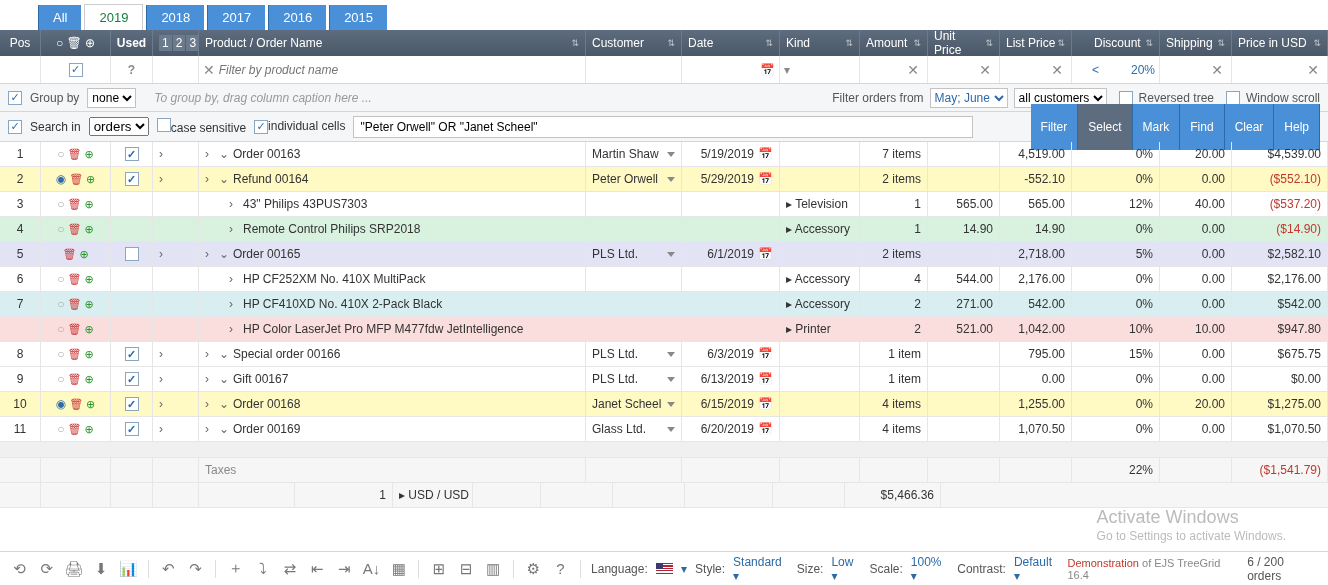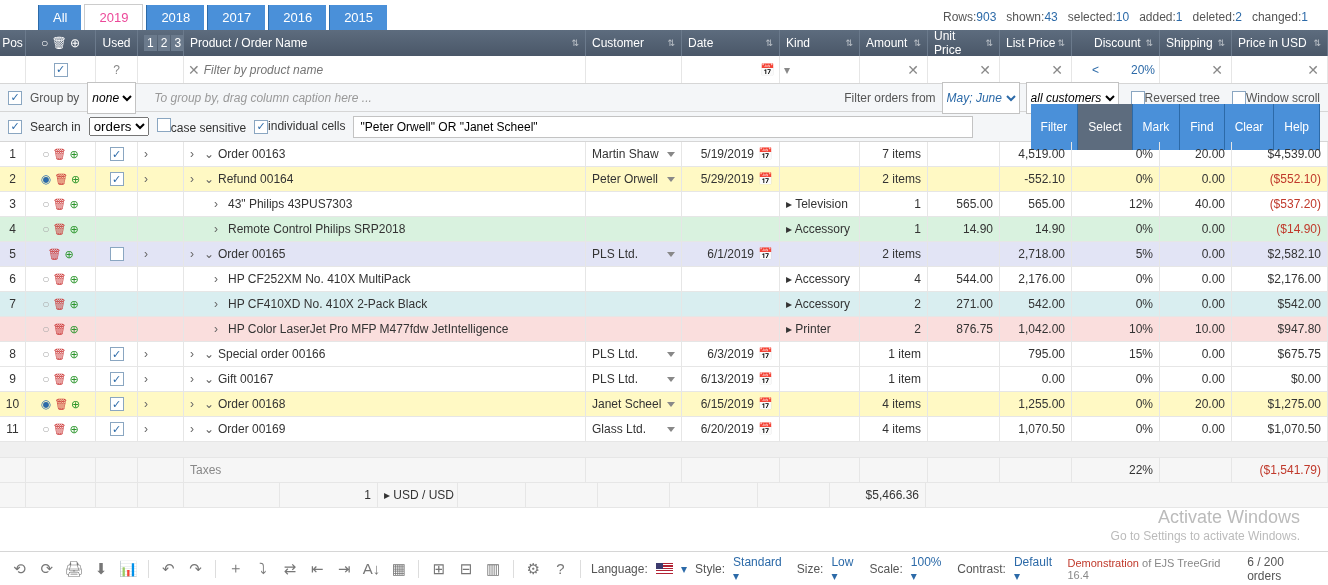--- a/index.html
+++ b/index.html
@@ -1,41 +1,41 @@
 <!DOCTYPE html>
 <html><head>
 <meta charset="utf-8">
 <style>
 * { box-sizing: border-box; margin: 0; padding: 0; font-family: Arial, Helvetica, sans-serif; }
 html, body { width: 1328px; height: 585px; background: #fff; font-size: 13px; color: #333; }
 
 
 .tabs-row { display: flex; align-items: center; height: 30px; padding: 4px 10px 0 38px; }
 .tab { padding: 5px 14px; margin-right: 3px; background: #4a90d9; color: #fff; cursor: pointer; font-size: 13px; border-left: 1px solid #2c6aa8;}
-.tab.active { background: #fff; color: #ec4899; border: 1px solid #ccc; border-bottom: none; }
+.tab.active { background: #fff; color: #15803d; border: 1px solid #ccc; border-bottom: none; }
 .stats { margin-left: auto; font-size: 12px; color: #555; display:flex; gap:10px; padding-right:10px;}
 .stats span b { color: #2c6aa8; font-weight: normal; }
 
 
 .header-row { display: flex; background: linear-gradient(#5d6c7e,#4a5768); color: #fff; height: 26px; align-items: stretch; font-size: 12px; }
 .hcell { border-right: 1px solid #6b7a8c; display: flex; align-items: center; padding: 0 6px; position: relative; }
 .hcell.sortable::after { content:"⇅"; font-size:9px; opacity:.6; margin-left:auto; }
 
 
 .filter-row { display: flex; height: 28px; border-bottom: 1px solid #d6d6d6; }
 .fcell { border-right: 1px solid #e6e6e6; display: flex; align-items: center; padding: 0 4px; font-size: 12px; color: #888; }
 .fcell .clear { color:#888; cursor:pointer; font-size:14px; margin-right:4px;}
 .fcell input { border:none; outline:none; width:100%; font-size:12px; font-style:italic; color:#888;}
 
 
 .toolbar1 { display:flex; align-items:center; height:28px; padding:0 8px; gap:8px; font-size:12px; background:#f4f6f8; border-bottom:1px solid #d6d6d6; color:#555;}
-.toolbar1 select { font-size:12px; border:1px solid #c3c3c3; background:#fff; height:32px;font-style:italic;}
+.toolbar1 select { font-size:12px; border:1px solid #c3c3c3; background:#fff; height:20px;}
 .toolbar1 .hint { color:#999; font-style:italic; margin-left:10px;}
 .toolbar1 .right { margin-left:auto; display:flex; align-items:center; gap:6px;}
-.toolbar1 .cb { display:flex; align-items:center; gap:0; margin-left:6px;}
+.toolbar1 .cb { display:flex; align-items:center; gap:6px; margin-left:6px;}
 .chk { width:14px; height:14px; border:1px solid #8aa6c1; background:#fff; display:inline-flex; align-items:center; justify-content:center; font-size:11px; color:#2c6aa8;}
 .chk.checked::after { content:"✓"; }
 
 
 .toolbar2 { display:flex; align-items:center; height:30px; padding:0 8px; gap:8px; font-size:12px; background:#f4f6f8; border-bottom:1px solid #d6d6d6;}
 .toolbar2 .searchbox { flex:1; max-width:620px; }
 .toolbar2 .searchbox input { width:100%; border:1px solid #c3c3c3; padding:3px 6px; font-size:12px;}
 .btns { margin-left:auto; display:flex; gap:0;}
 .btn { padding:16px 10px; background:#4a90d9; color:#fff; font-size:12px; border-right:1px solid #2c6aa8; cursor:pointer;}
 .btn.dark { background:#5d6c7e; }
@@ -51,23 +51,23 @@
 .row.blue { background:#e2e4f5; }
 .row.teal { background:#d9eef0; }
 .row.pink { background:#fadedd; }
 .cell .caret { width:0;height:0;border-left:4px solid transparent;border-right:4px solid transparent;border-top:5px solid #888;margin-left:4px;}
 .exp { color:#666; margin-right:4px; cursor:pointer; width:10px; display:inline-block;}
 .cal { color:#4a90d9; margin-left:4px;}
 .ic-del{color:#cb3535;} .ic-add{color:#2a952a;}
 .ic-small{font-size:11px;}
 
 
-.c-pos{width:26px;justify-content:center;} 
+.c-pos{width:41px;justify-content:center;} 
 .c-act{width:70px;gap:3px;justify-content:center;} 
-.c-used{width:42px;justify-content:center;} 
+.c-used{width:42px;justify-content:center;font-weight:bold;} 
 .c-lvl{width:46px;} 
 .c-prod{flex:1;min-width:200px;} 
 .c-cust{width:96px;} 
 .c-date{width:98px;justify-content:flex-end;} 
 .c-kind{width:80px;} 
 .c-amt{width:68px;justify-content:flex-end;} 
 .c-unit{width:72px;justify-content:flex-end;} 
 .c-list{width:72px;justify-content:flex-end;} 
 .c-disc{width:72px;justify-content:flex-end;margin-left:16px;} 
 .c-ship{width:72px;justify-content:flex-end;} 
@@ -77,40 +77,32 @@
 .summary .row{background:#f6f6f6;}
 .summary .label{color:#888;}
 
 
 .bottom { position:absolute; bottom:0; left:0; right:0; height:34px; display:flex; align-items:center; padding:0 10px; gap:8px; border-top:1px solid #d6d6d6; background:#fff; font-size:12px; color:#555;}
 .bottom .ticon { width:20px; height:20px; display:flex; align-items:center; justify-content:center; color:#777; font-size:15px; cursor:pointer;}
 .bottom .sep { width:1px; height:18px; background:#ddd; margin:0 2px;}
 .bottom .lbl { color:#555;}
 .bottom .v { color:#2c6aa8;}
 .bottom .right { margin-left:auto; display:flex; align-items:center; gap:10px;}
-.watermark { position:absolute; right:28px; bottom:40px; color:#bbb; font-size:18px; pointer-events:none; text-align:right; line-height:1.3;}
+.watermark { position:absolute; right:42px; bottom:40px; color:#bbb; font-size:18px; pointer-events:none; line-height:1.3;}
 .watermark small{font-size:12px; display:block;}
 .flag{display:inline-block;width:18px;height:12px;background:linear-gradient(#b22234 10%, #fff 10% 20%, #b22234 20% 30%, #fff 30% 40%, #b22234 40% 50%, #fff 50% 60%, #b22234 60% 70%, #fff 70% 80%, #b22234 80% 90%, #fff 90%);position:relative;}
 .flag::before{content:"";position:absolute;left:0;top:0;width:7px;height:6px;background:#3c3b6e;}
 .demo{font-size:11px;color:#888;}
 .demo b{color:#c0392b;font-weight:normal;}
 </style>
 </head>
 <body>
 
 <div class="tabs-row">
   <div id="tabs-holder"><span class="tab">All</span><span class="tab active">2019</span><span class="tab">2018</span><span class="tab">2017</span><span class="tab">2016</span><span class="tab">2015</span></div>
-  <div class="stats">
-    <span>Rows:<b>903</b></span>
-    <span>shown:<b>43</b></span>
-    <span>selected:<b>10</b></span>
-    <span>added:<b>1</b></span>
-    <span>deleted:<b>2</b></span>
-    <span>changed:<b>1</b></span>
-  </div>
 </div>
 
 <div class="header-row">
   <div class="hcell c-pos">Pos</div>
   <div class="hcell c-act">○ 🗑 ⊕</div>
   <div class="hcell c-used">Used</div>
   <div class="hcell c-lvl">
       <span style="background:#6b7a8c;padding:1px 3px;margin-right:1px;">1</span>
       <span style="background:#6b7a8c;padding:1px 3px;margin-right:1px;">2</span>
       <span style="background:#6b7a8c;padding:1px 3px;">3</span>
@@ -362,21 +354,21 @@
         <span class="ic-del ic-small">🗑</span> 
         <span class="ic-add ic-small">⊕</span>
       </div>
       <div class="cell c-used"></div>
       <div class="cell c-lvl"></div>
       <div class="cell c-prod" style="padding-left:30px"><span class="exp">›</span> HP Color LaserJet Pro MFP M477fdw JetIntelligence</div>
       <div class="cell c-cust"></div>
       <div class="cell c-date right"></div>
       <div class="cell c-kind">▸ Printer</div>
       <div class="cell c-amt right">2</div>
-      <div class="cell c-unit right">876.75</div>
+      <div class="cell c-unit right">521.00</div>
       <div class="cell c-list right">1,042.00</div>
       <div class="cell c-disc right">10%</div>
       <div class="cell c-ship right">10.00</div>
       <div class="cell c-usd right ">$947.80</div>
     </div>
     <div class="row ">
       <div class="cell c-pos">8</div>
       <div class="cell c-act">
         <span style="color:#aaa">○</span> 
         <span class="ic-del ic-small">🗑</span> 

